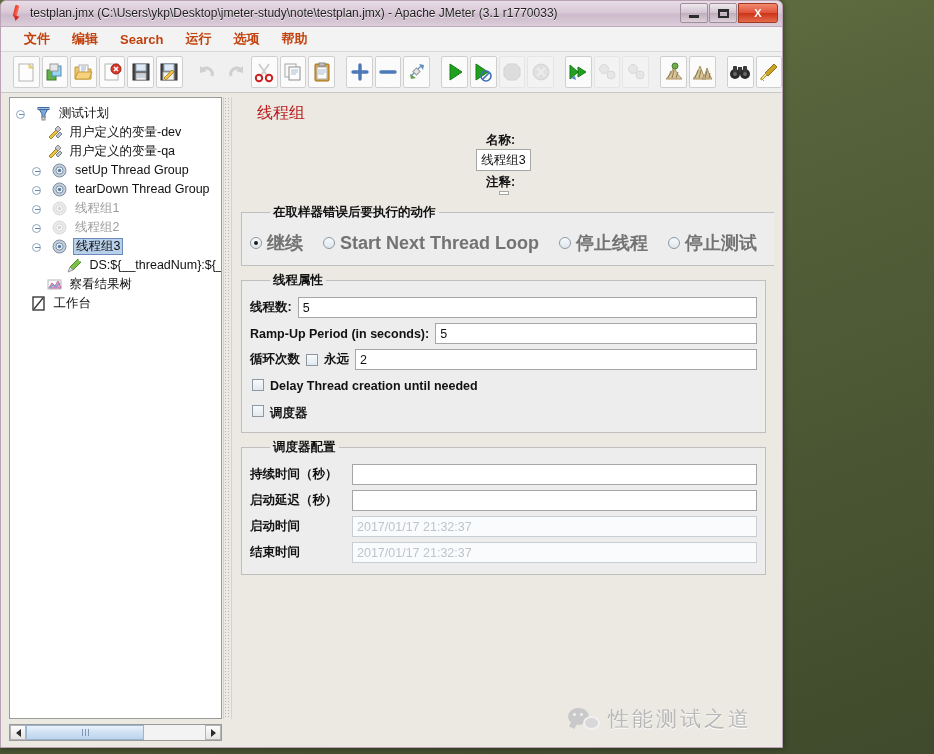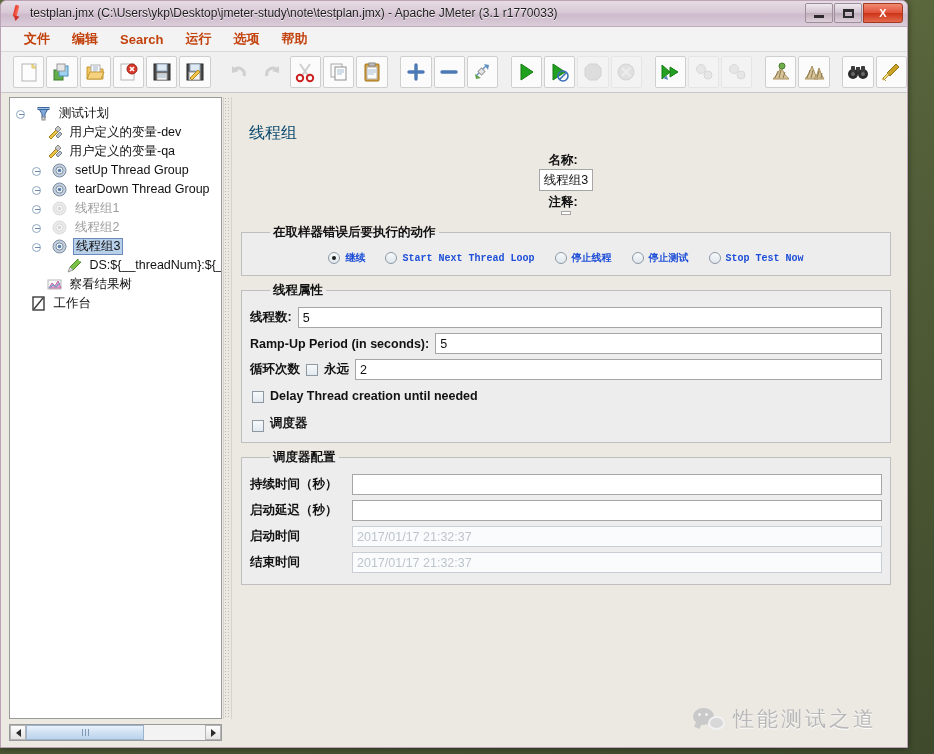--- a/index.html
+++ b/index.html
@@ -10,21 +10,21 @@
     font-family: "Liberation Sans", "DejaVu Sans", sans-serif;
     background: #4a5a30;
   }
 
   
   #desktop {
     position: absolute; left:0; top:0; width:934px; height:754px;
     background: linear-gradient(160deg,#6e7a46 0%, #55613a 40%, #3f4a2c 100%);
   }
   #window {
-    position:absolute; left:0px; top:0px; width:908px; height:748px;
+    position:absolute; left:0px; top:0px; width:783px; height:748px;
     background:#cbb6c4;
     border:1px solid #b9a3b4;
     border-radius:6px 6px 0 0;
     box-shadow:0 0 6px rgba(0,0,0,.45);
     overflow:hidden;
   }
   
   #titlebar {
     position:relative; height:26px;
     background:linear-gradient(to bottom,#e7dce5 0%, #d9c9d6 45%, #cdbacb 55%, #dbcdd9 100%);
@@ -129,21 +129,21 @@
     background-size:3px 3px;
     border-left:1px solid #d6d3cd; border-right:1px solid #d6d3cd;
   }
 
   
   #rightpane {
     position:absolute; left:232px; right:8px; top:4px; bottom:4px;
     background:#ece9e3; overflow:hidden;
   }
   #panel-title {
-    font-size:16px; color:#0c4a6e; padding:6px 0 8px 16px; letter-spacing:0px;margin-top:20px;
+    font-size:16px; color:#b91c1c; padding:6px 0 8px 24px; letter-spacing:0px;
   }
   .form-row { display:flex; align-items:center; padding:0 8px 3px 8px;flex-direction:column; }
   .form-row .flabel { font-size:12.5px; font-weight:bold; color:#111; margin-right:6px; white-space:nowrap; }
   .tfield {
     flex:1; height:21px; background:#fff; border:1px solid #a6a6a6;
     font-size:12.5px; color:#111; padding:1px 4px; line-height:18px;
     font-family:"Liberation Sans", sans-serif; outline:none;
   }
   .tfield.placeholder { color:#bcc4cc; background:#fafbfc; border:1px solid #c9ced4; }
 
@@ -159,28 +159,28 @@
   .radio:last-child{margin-right:0;}
   .rdot {
     width:12px;height:12px;border-radius:50%;
     border:1px solid #8d98a3; background:linear-gradient(to bottom,#f7fafc,#dfe6ec);
     margin-right:5px; position:relative; flex:none;
   }
   .rdot.on:after{
     content:""; position:absolute; left:3px; top:3px; width:4px;height:4px;
     border-radius:50%; background:#1f1f1f;
   }
-  .radio .rlabel{ font-size:10px; color:#1d4ed8; font-weight:bold;font-family:Liberation Mono, monospace; }
+  .radio .rlabel{ font-size:18px; color:#737373; font-weight:bold; }
 
   .cbox {
     width:12px;height:12px; border:1px solid #8d98a3;
     background:linear-gradient(to bottom,#f7fafc,#e2e9ef);
     margin-right:6px; flex:none;
   }
-  .check-row { display:flex; align-items:flex-end; padding:6px 0 2px 2px; }
+  .check-row { display:flex; align-items:flex-start; padding:6px 0 2px 2px; }
   .check-row .clabel { font-size:12.5px; color:#111; font-weight:bold; }
 
   .prop-row { display:flex; align-items:center; padding:2px 0 3px 0; }
   .prop-row .plabel { font-size:12.5px; font-weight:bold; color:#111; margin-right:6px; white-space:nowrap; }
 
   
   #hscroll {
     position:absolute; left:8px; bottom:8px; width:213px; height:17px;
     border:1px solid #9a9a9a; background:#f1f1f1; display:flex; align-items:center;
   }

